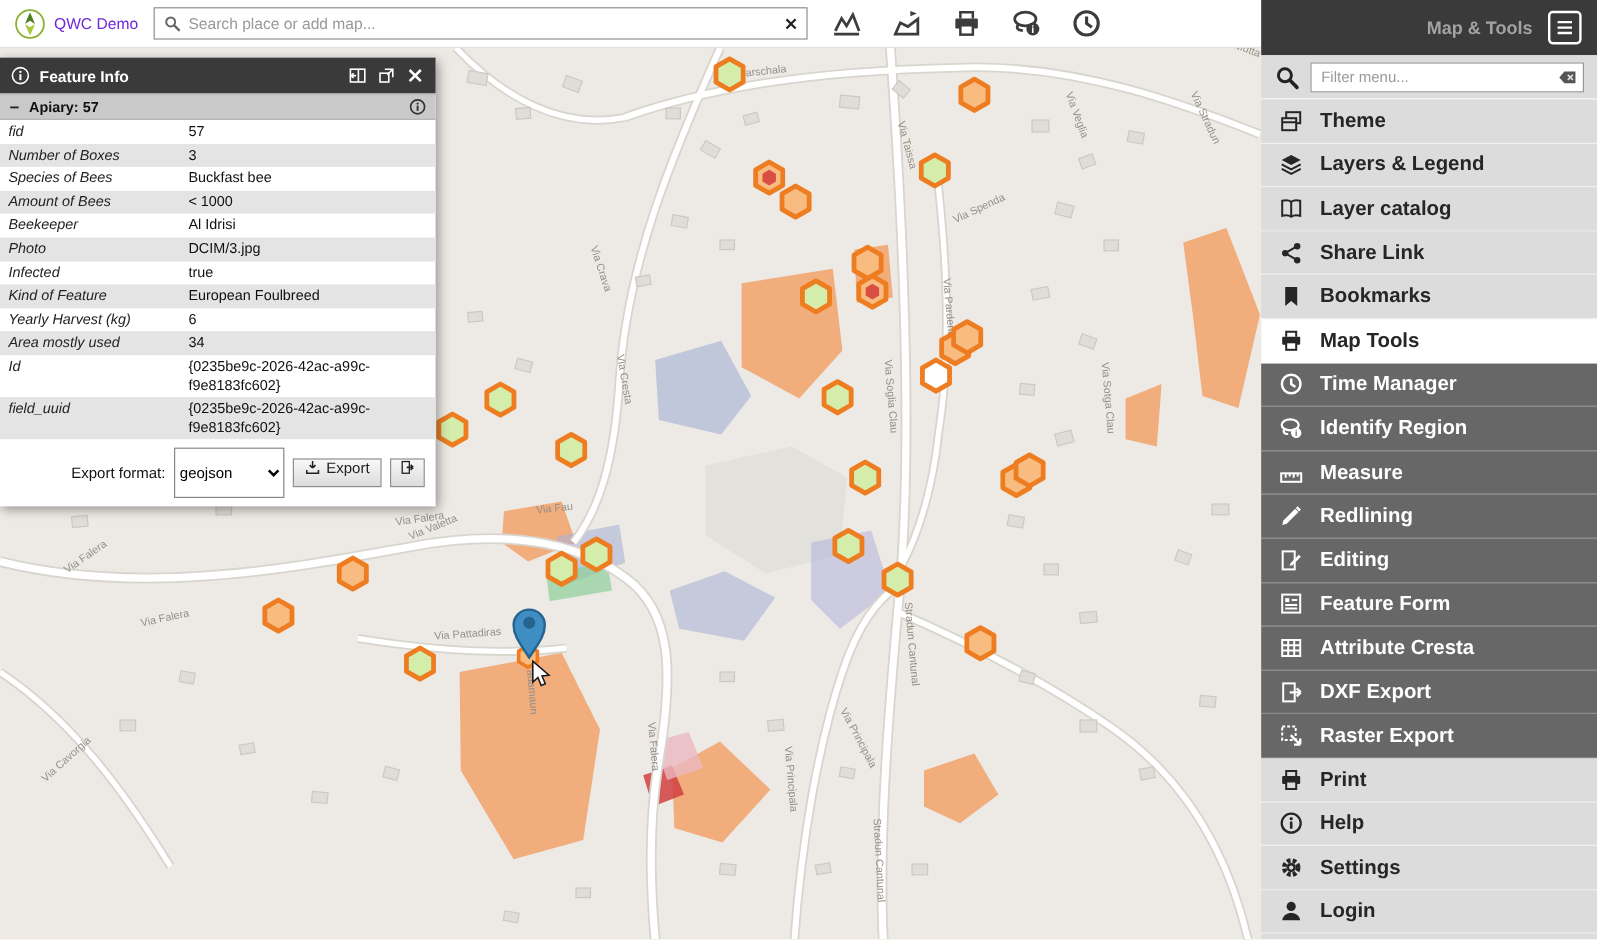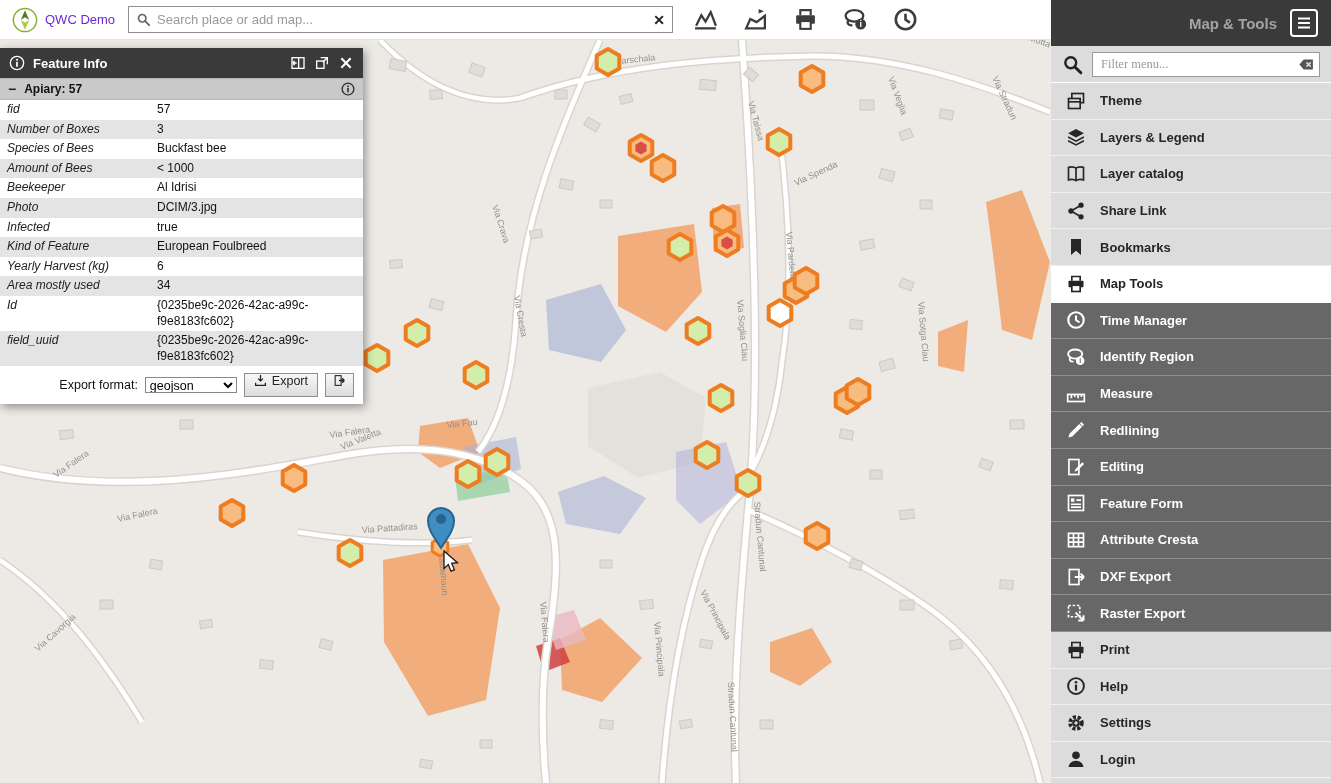--- a/index.html
+++ b/index.html
@@ -33,46 +33,46 @@
   #fi-title{font-weight:bold;font-size:13px;flex:1}
   #fi-section{height:22px;background:#c9c9c9;border-top:1px solid #b6b6b6;border-bottom:1px solid #b6b6b6;display:flex;align-items:center;padding:0 8px;gap:8px}
   #fi-collapse{font-weight:bold;font-size:14px;line-height:1;cursor:pointer;color:#222}
   #fi-section-title{font-weight:bold;font-size:12px;flex:1;color:#111}
   #fi-section .fi-hicon{color:#333;width:14px;height:14px}
   #fi-table{width:100%;border-collapse:collapse}
   #fi-table td{padding:2px 7px;vertical-align:top;line-height:1.3;color:#111}
   #fi-table td.field{font-style:italic;width:150px;color:#222}
   #fi-table tr:nth-child(even){background:#e4e4e4}
   #fi-export{display:flex;justify-content:flex-end;align-items:center;gap:7px;padding:7px 9px;font-size:12.5px;color:#111}
-  #export-select{height:16px;border:1px solid #888;font-size:12.5px;font-family:inherit;width:92px;background:#fff}
+  #export-select{height:42px;border:1px solid #888;font-size:12.5px;font-family:inherit;width:92px;background:#fff}
   .btn{height:24px;border:1px solid #8e8e8e;background:linear-gradient(#f8f8f8,#dcdcdc);display:flex;align-items:flex-start;gap:5px;padding:0 9px;font-size:12.5px;font-family:inherit;color:#222;cursor:pointer}
   .btn svg{width:13px;height:13px}
   .btn.icon-only{padding:0 7px}
 
   
   #sidebar{position:absolute;right:0;top:0;width:280px;height:783px;background:#dcdcdc;z-index:7}
   #sidebar-header{height:46px;background:#3a3a3a;display:flex;align-items:center;justify-content:flex-end;gap:13px;padding:0 13px}
   #sidebar-title{color:#a3a3a3;font-weight:bold;font-size:15px}
   #hamburger{width:28px;height:28px;border:2px solid #fff;border-radius:4px;display:flex;align-items:center;justify-content:center;cursor:pointer}
   #hamburger svg{width:18px;height:18px;color:#fff}
   #filter-row{height:37px;background:#dcdcdc;display:flex;align-items:center;padding:0 11px;gap:9px;border-bottom:1px solid #fff}
   #filter-sicon{width:21px;height:21px;color:#222;flex:none}
   #filter-sicon svg{width:100%;height:100%}
   #filter-wrap{position:relative;flex:1}
-  #filter-input{width:100%;height:25px;border:1px solid #999;padding:0 26px 0 8px;font-size:12.5px;font-family:Liberation Serif, serif}
+  #filter-input{width:100%;height:25px;border:1px solid #999;padding:0 26px 0 8px;font-size:12.5px;font-family:Liberation Sans, sans-serif}
   #filter-input::placeholder{color:#999}
   #filter-clear{position:absolute;right:5px;top:4px;width:17px;height:17px;color:#555;cursor:pointer}
   #filter-clear svg{width:100%;height:100%}
   .menu-item{display:flex;align-items:center;height:36.6px;padding-left:15px;gap:14px;cursor:pointer;border-bottom:1px solid rgba(255,255,255,.6);flex:none}
   .menu-item.light{background:#dcdcdc;color:#262626;--bg:#dcdcdc}
   .menu-item.white{background:#ffffff;color:#262626;--bg:#ffffff}
   .menu-item.dark{background:#676767;color:#ffffff;--bg:#676767;border-bottom-color:rgba(255,255,255,.25)}
   .mi-icon{width:20px;height:20px;display:flex;flex:none}
   .mi-icon svg{width:100%;height:100%}
-  .mi-label{font-weight:bold;font-size:13px;white-space:nowrap}
+  .mi-label{font-weight:bold;font-size:17px;white-space:nowrap}
 </style>
 </head>
 <body>
 
 <div id="app">
 
   <div id="map-area">
     <svg id="map-svg" xmlns="http://www.w3.org/2000/svg">
         <rect x="0" y="0" width="1051" height="783" fill="#edeae5"></rect>
         <polygon points="618,236 694,224 702,292 666,332 618,306" fill="#f29e63" fill-opacity="0.8"></polygon>

